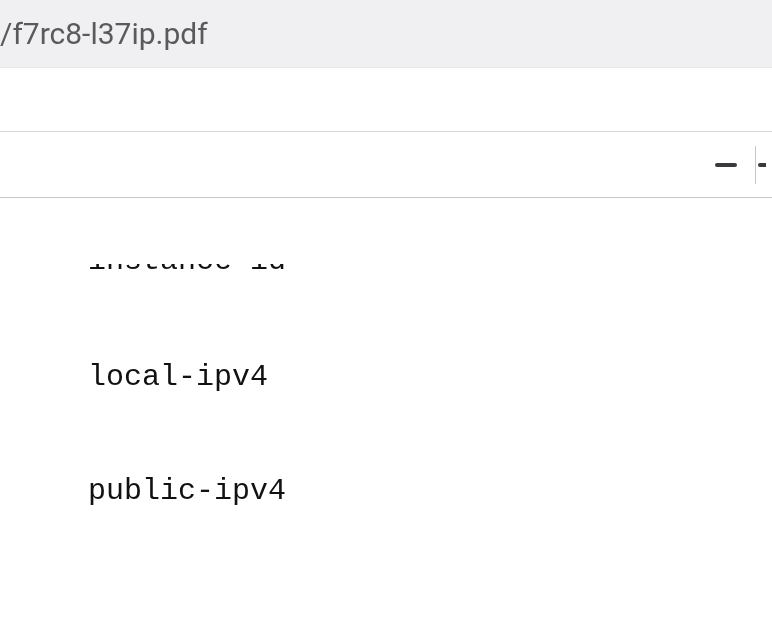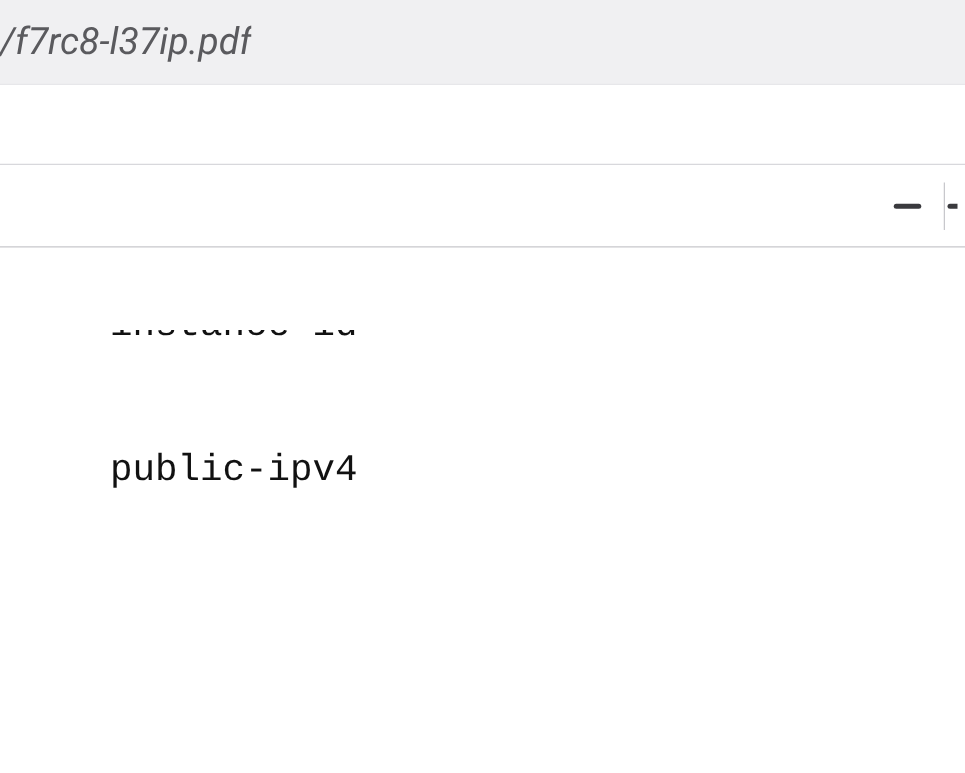--- a/index.html
+++ b/index.html
@@ -12,21 +12,20 @@
     padding-left: 0;
     border-bottom: 1px solid #e7e7ea;
   }
   .tab-title {
     font-size: 30px;
     color: #5a5a5e;
     font-weight: 400;
     letter-spacing: 0px;
     white-space: nowrap;
     overflow: hidden;
-    font-style: italic;
   }
   .below-tab {
     height: 64px;
     background: #ffffff;
     border-bottom: 1px solid #d8d8dc;
   }
   .toolbar {
     height: 66px;
     background: #ffffff;
     border-bottom: 1px solid #c8c8cc;
@@ -115,20 +114,21 @@
     </div>
     <div class="tool-divider"></div>
     <div class="tool-btn" style="width:14px; justify-content:flex-start;" title="Zoom in">
       <span class="plus-frag"></span>
     </div>
   </div>
 </div>
 
 <div class="content-area">
   <div class="cut-top"><span class="inner">instance-id</span></div>
+  <div class="line">local-ipv4</div>
   <div class="line">public-ipv4</div>
   
   
   
   
   
   
   
   
 </div>

